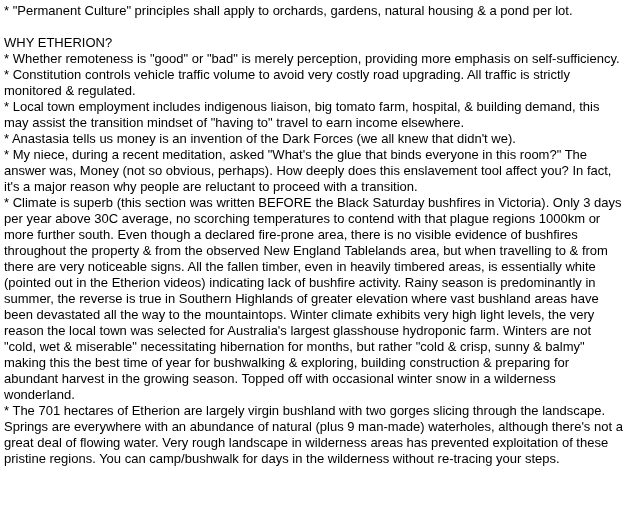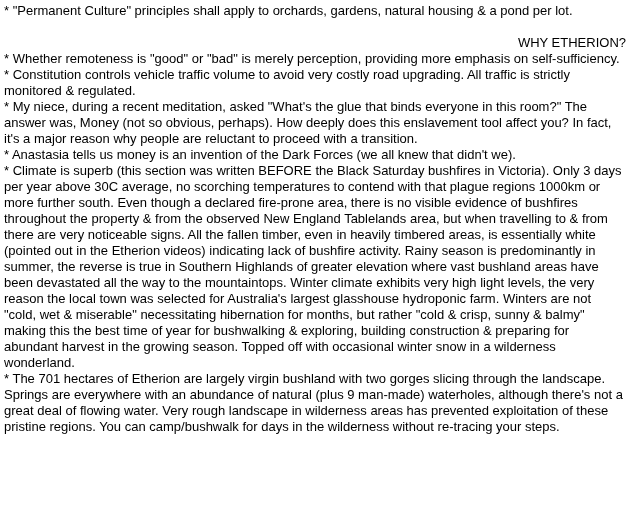--- a/index.html
+++ b/index.html
@@ -23,28 +23,28 @@
   .para {
     margin: 0;
     padding: 0;
   }
   .heading {
     margin: 16px 0 0 0;
     padding: 0;
     font-size: 13px;
     line-height: 16px;
     font-weight: normal;
-    text-align: right;
   }
 </style>
 </head>
 <body>
 
 <div class="page">
   <p class="para">* "Permanent Culture" principles shall apply to orchards, gardens, natural housing &amp; a pond per lot.</p>
   <h2 class="heading">WHY ETHERION?</h2>
   <p class="para">* Whether remoteness is "good" or "bad" is merely perception, providing more emphasis on self-sufficiency.</p>
   <p class="para">* Constitution controls vehicle traffic volume to avoid very costly road upgrading. All traffic is strictly monitored &amp; regulated.</p>
+  <p class="para">* Local town employment includes indigenous liaison, big tomato farm, hospital, &amp; building demand, this may assist the transition mindset of "having to" travel to earn income elsewhere.</p>
+  <p class="para">* Anastasia tells us money is an invention of the Dark Forces (we all knew that didn't we).</p>
   <p class="para">* My niece, during a recent meditation, asked "What's the glue that binds everyone in this room?" The answer was, Money (not so obvious, perhaps). How deeply does this enslavement tool affect you? In fact, it's a major reason why people are reluctant to proceed with a transition.</p>
-  <p class="para">* Anastasia tells us money is an invention of the Dark Forces (we all knew that didn't we).</p>
   <p class="para">* Climate is superb (this section was written BEFORE the Black Saturday bushfires in Victoria). Only 3 days per year above 30C average, no scorching temperatures to contend with that plague regions 1000km or more further south. Even though a declared fire-prone area, there is no visible evidence of bushfires throughout the property &amp; from the observed New England Tablelands area, but when travelling to &amp; from there are very noticeable signs. All the fallen timber, even in heavily timbered areas, is essentially white (pointed out in the Etherion videos) indicating lack of bushfire activity. Rainy season is predominantly in summer, the reverse is true in Southern Highlands of greater elevation where vast bushland areas have been devastated all the way to the mountaintops. Winter climate exhibits very high light levels, the very reason the local town was selected for Australia's largest glasshouse hydroponic farm. Winters are not "cold, wet &amp; miserable" necessitating hibernation for months, but rather "cold &amp; crisp, sunny &amp; balmy" making this the best time of year for bushwalking &amp; exploring, building construction &amp; preparing for abundant harvest in the growing season. Topped off with occasional winter snow in a wilderness wonderland.</p>
   <p class="para">* The 701 hectares of Etherion are largely virgin bushland with two gorges slicing through the landscape. Springs are everywhere with an abundance of natural (plus 9 man-made) waterholes, although there's not a great deal of flowing water. Very rough landscape in wilderness areas has prevented exploitation of these pristine regions. You can camp/bushwalk for days in the wilderness without re-tracing your steps.</p>
 </div>
 
 </body></html>

